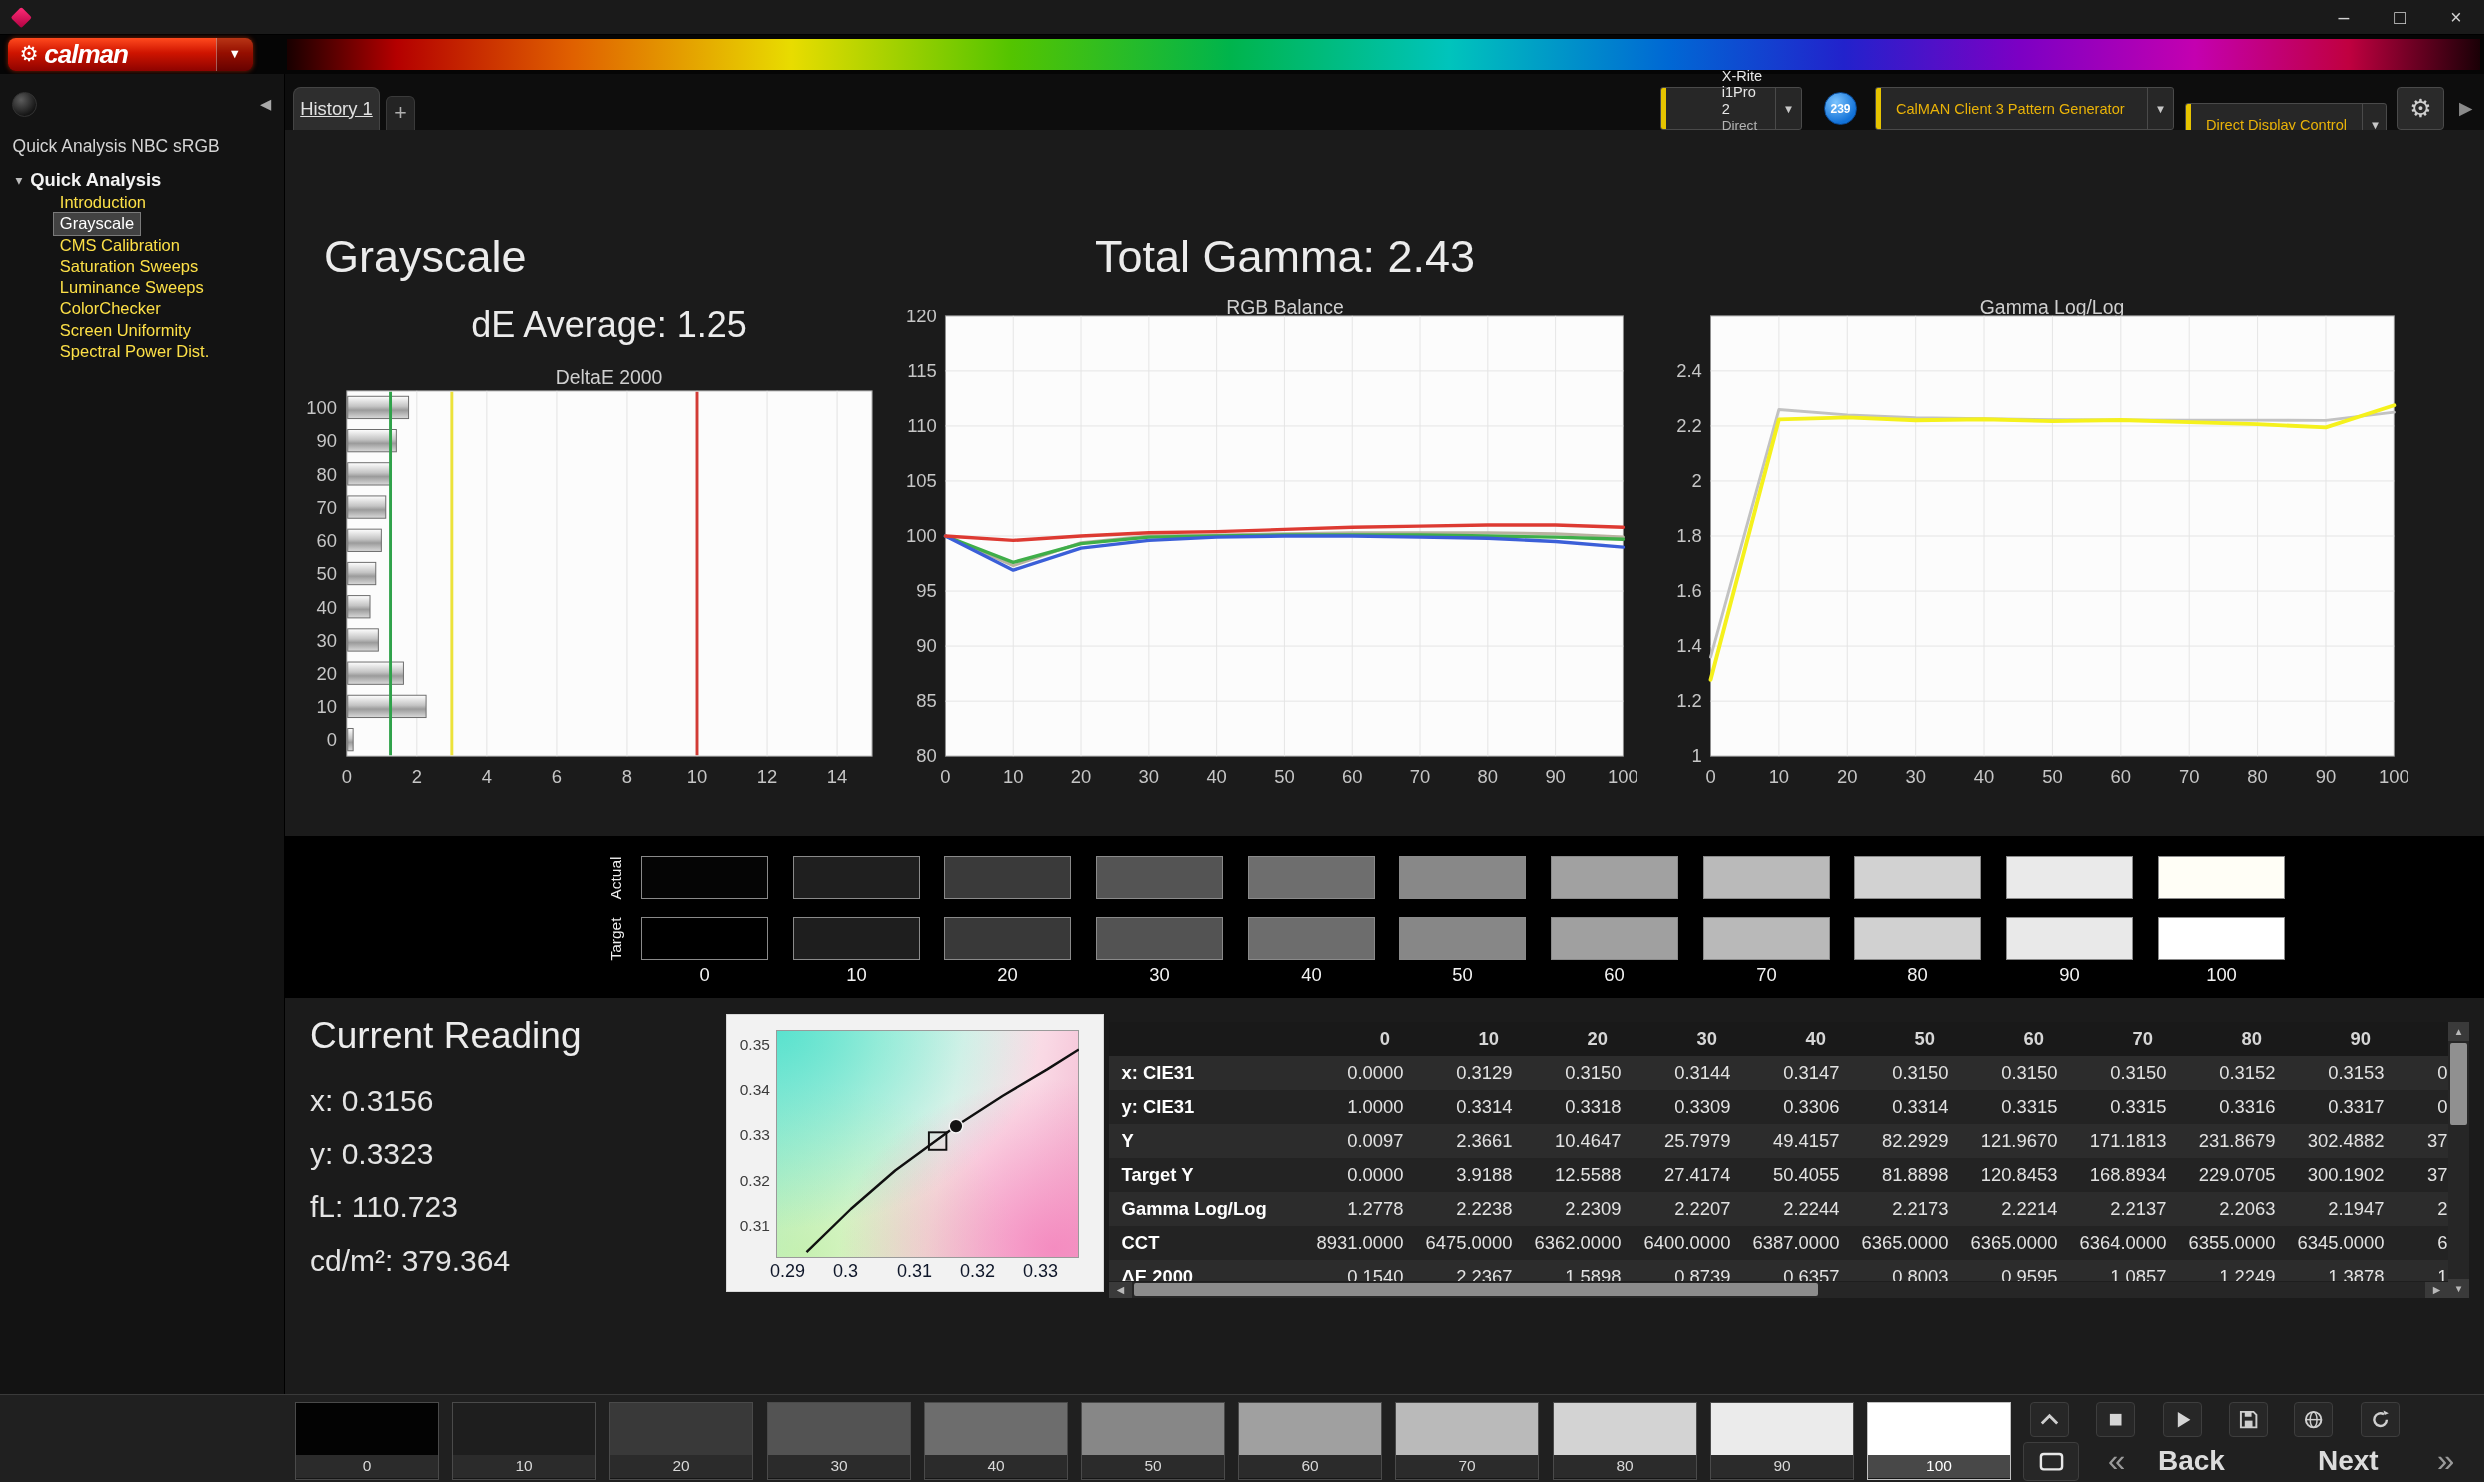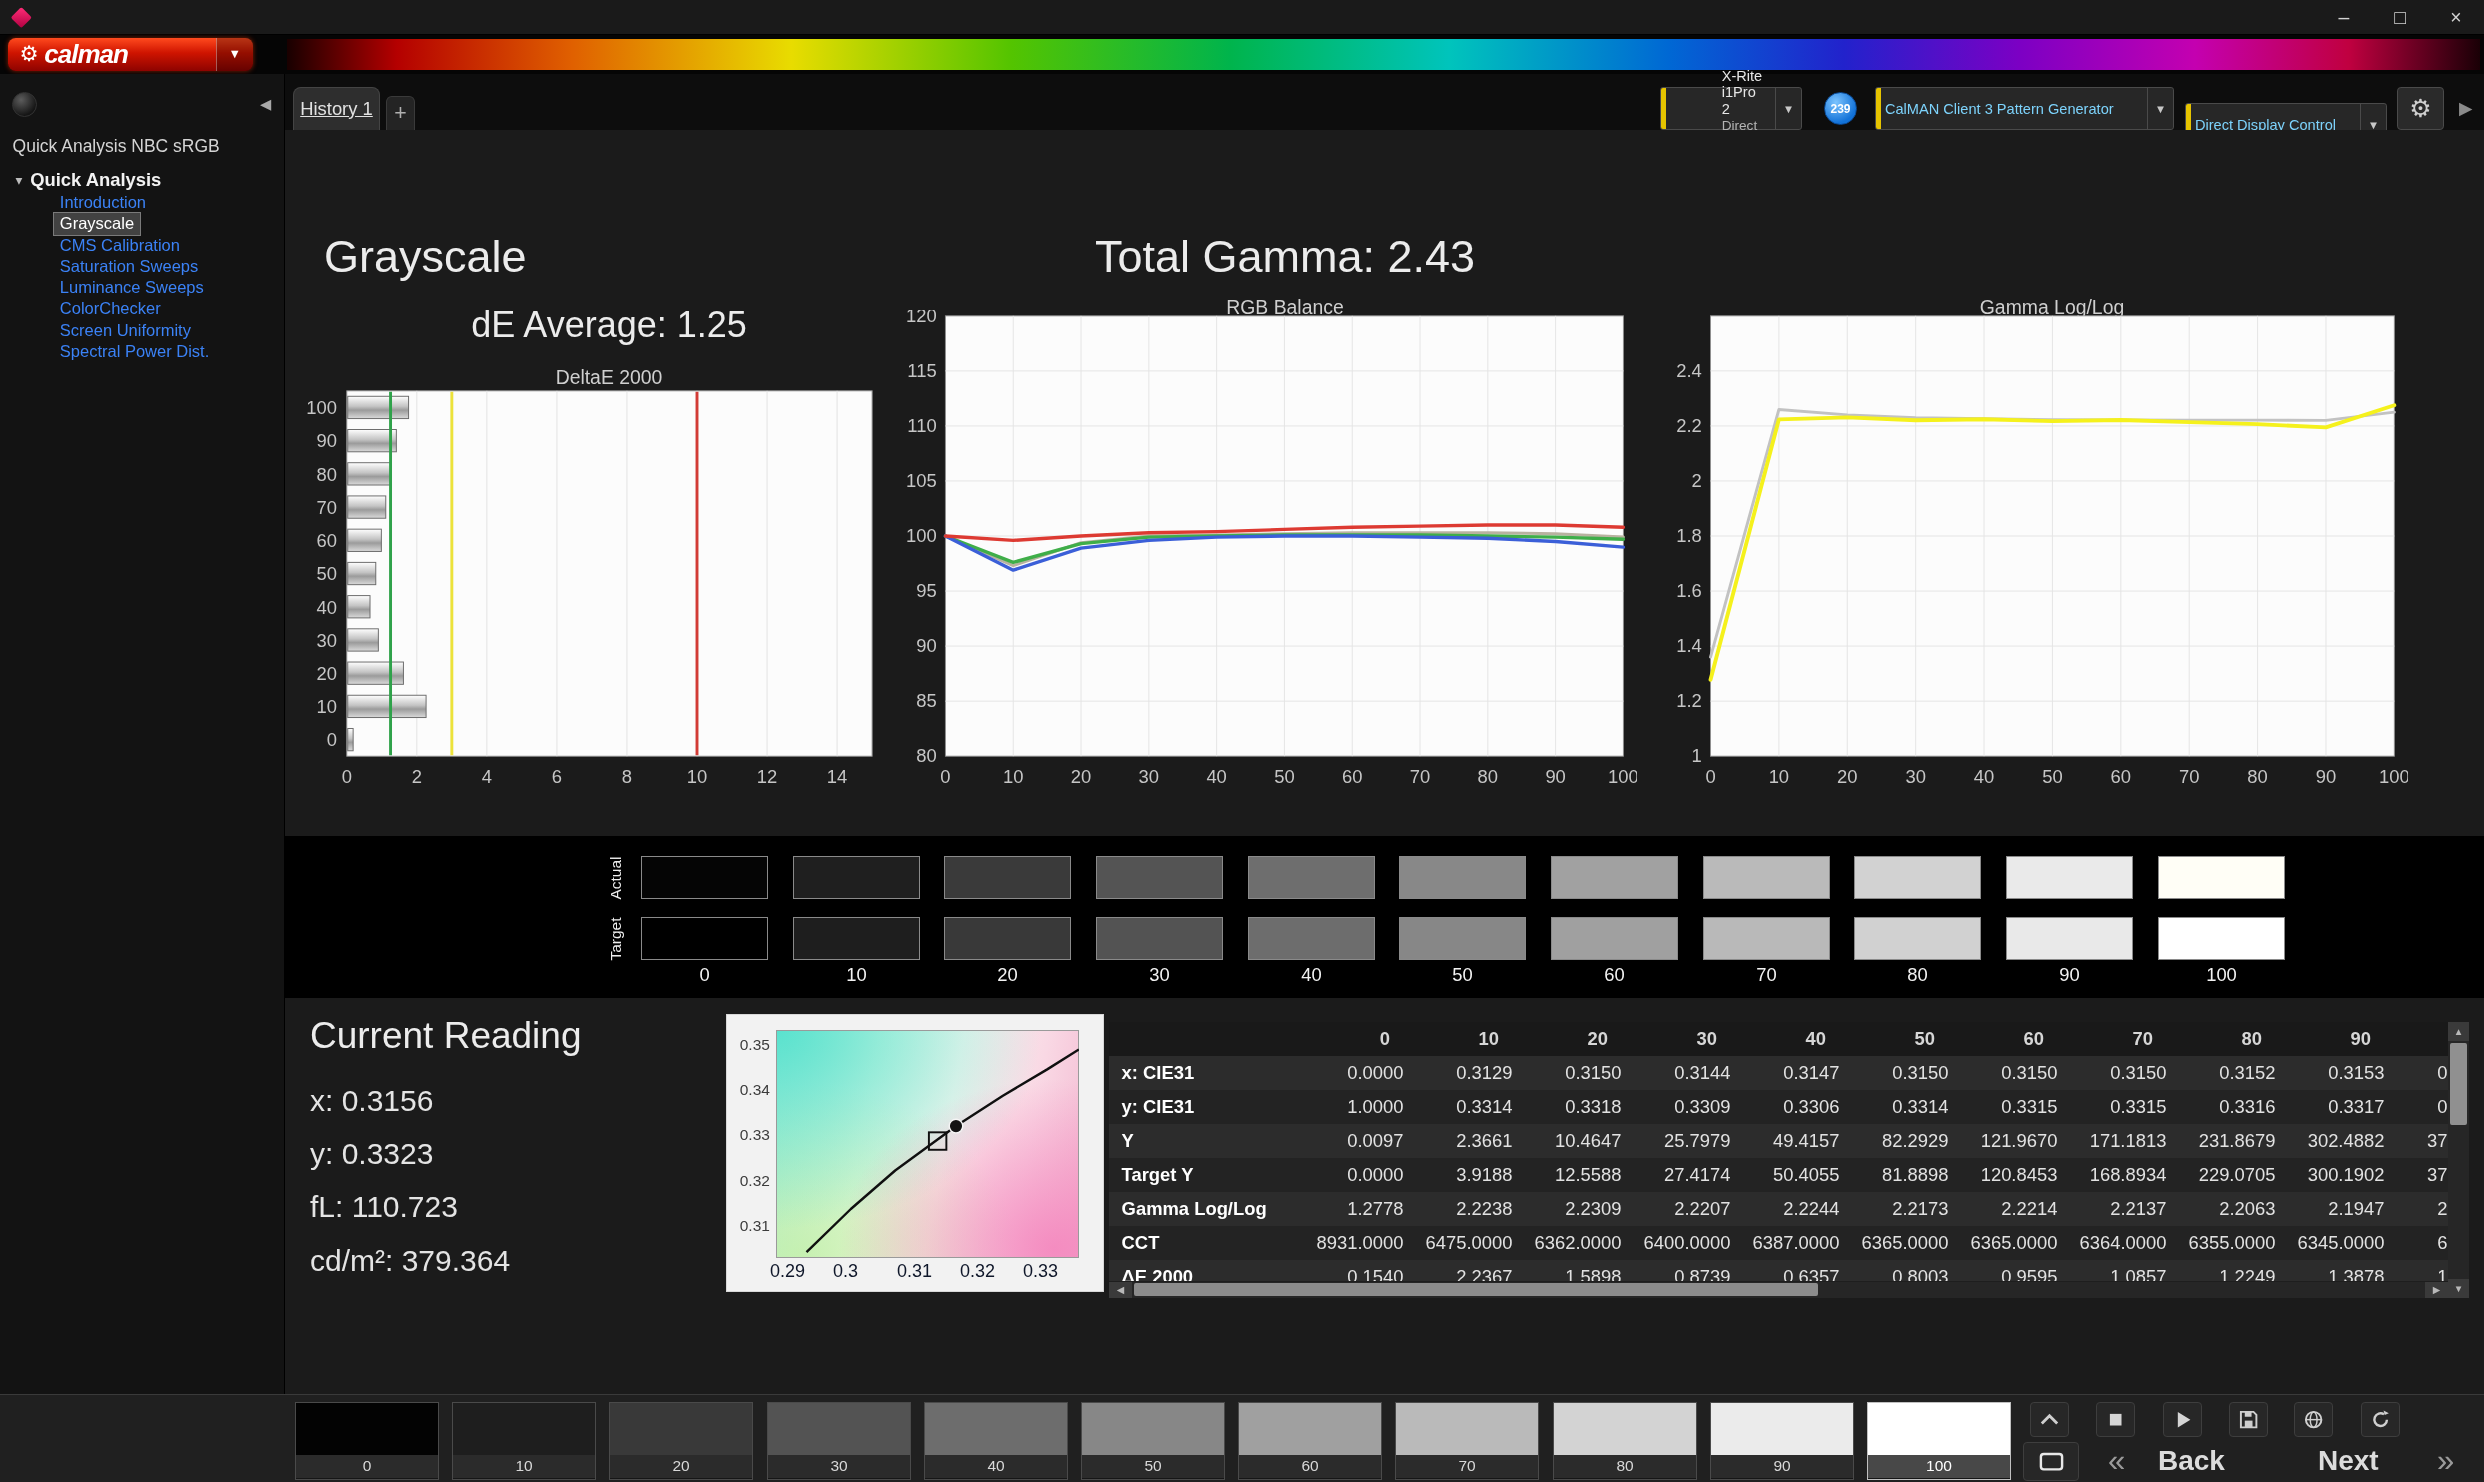--- a/index.html
+++ b/index.html
@@ -29,38 +29,38 @@
   .tab{position:absolute;left:293px;top:87px;width:87px;height:43px;background:#2e2e2e;border:1px solid #444;border-bottom:none;
     border-radius:7.8px 7.8px 0 0;display:flex;align-items:center;justify-content:center;color:#e2e2e2;font-size:18.4px;text-decoration:underline;}
   .tab-add{position:absolute;left:386px;top:96px;width:29px;height:34px;background:#242424;border:1px solid #3a3a3a;border-bottom:none;
     border-radius:5.8px 5.8px 0 0;display:flex;align-items:center;justify-content:center;color:#b0b0b0;font-size:21.3px;}
   .dd{position:absolute;top:87px;height:43px;background:#272727;border:1px solid #4a4a4a;border-radius:2.9px;display:flex;align-items:center;}
   .dd-accent{width:4.9px;height:100%;background:#e6c400;border-radius:1.9px 0 0 1.9px;flex:none;}
   .dd-caret{width:26px;height:100%;display:flex;align-items:center;justify-content:center;color:#c8c8c8;font-size:11.6px;border-left:1px solid #4a4a4a;margin-left:auto;flex:none;}
   .dd-text2{padding:1.9px 7.8px;line-height:1.15;margin-left:48px;}
   .dd-text2 .l1{font-size:14.6px;color:#e6e6e6;}
   .dd-text2 .l2{font-size:13.6px;color:#b4b4b4;}
-  .dd-text1{padding:0 4px;font-size:14.6px;color:#7dd3fc;white-space:nowrap;}
+  .dd-text1{padding:0 15px;font-size:14.6px;color:#eab308;white-space:nowrap;}
   .badge{position:absolute;left:1824px;top:92px;width:33px;height:33px;border-radius:50%;
     background:radial-gradient(circle at 35% 30%,#7cc4ff,#1272d8 70%);border:1px solid #0a4c9a;
     display:flex;align-items:center;justify-content:center;color:#fff;font-size:12px;font-weight:bold;}
   .gear-btn{position:absolute;left:2397px;top:87px;width:47px;height:43px;background:#2a2a2a;border:1px solid #4a4a4a;border-radius:3.9px;
     display:flex;align-items:center;justify-content:center;color:#d0d0d0;font-size:25px;}
   .edge-arrow{position:absolute;left:2459px;top:98px;color:#8a8a8a;font-size:17.5px;}
 
   
   .sidebar{position:absolute;left:0;top:74px;width:285px;height:1321px;background:#131313;border-right:1px solid #000;}
   .orb{position:absolute;left:11.6px;top:17.5px;width:25px;height:25px;border-radius:50%;
     background:radial-gradient(circle at 35% 30%,#5c5c5c,#151515 72%);border:1px solid #333;}
   .side-collapse{position:absolute;left:254px;top:17.5px;width:23px;height:23px;display:flex;align-items:center;justify-content:center;color:#a8a8a8;font-size:14.6px;}
   .side-header{position:absolute;left:12.6px;top:62px;font-size:17.5px;color:#d4d4d4;}
   .tree{position:absolute;left:0;top:93px;width:285px;}
   .tree-root{display:flex;align-items:center;gap:7.8px;padding-left:15.5px;height:25px;font-size:18.4px;font-weight:bold;color:#f2f2f2;}
   .tree-expander{color:#bdbdbd;font-size:13.6px;}
-  .tree-item{margin-left:54px;height:21.3px;line-height:21.3px;font-size:16.5px;color:#3b82f6;width:fit-content;padding:0 5.8px;}
+  .tree-item{margin-left:54px;height:21.3px;line-height:21.3px;font-size:16.5px;color:#fde047;width:fit-content;padding:0 5.8px;}
   .tree-item.selected{background:#424242;color:#fff;outline:1px solid #7a7a7a;}
 
   
   .main{position:absolute;left:285px;top:130px;width:2199px;height:1264px;background:#1b1b1b;}
   .chart-title{position:absolute;color:#ececec;font-size:45px;font-weight:400;white-space:nowrap;}
   .chart-sub{position:absolute;color:#ececec;font-size:36px;text-align:center;}
   .plot-label{position:absolute;color:#cfcfcf;font-size:19.4px;text-align:center;}
   svg text{font-family:"Liberation Sans","DejaVu Sans",sans-serif;}
   svg .tick{fill:#c6c6c6;font-size:19px;}
   .plot-svg{position:absolute;}

